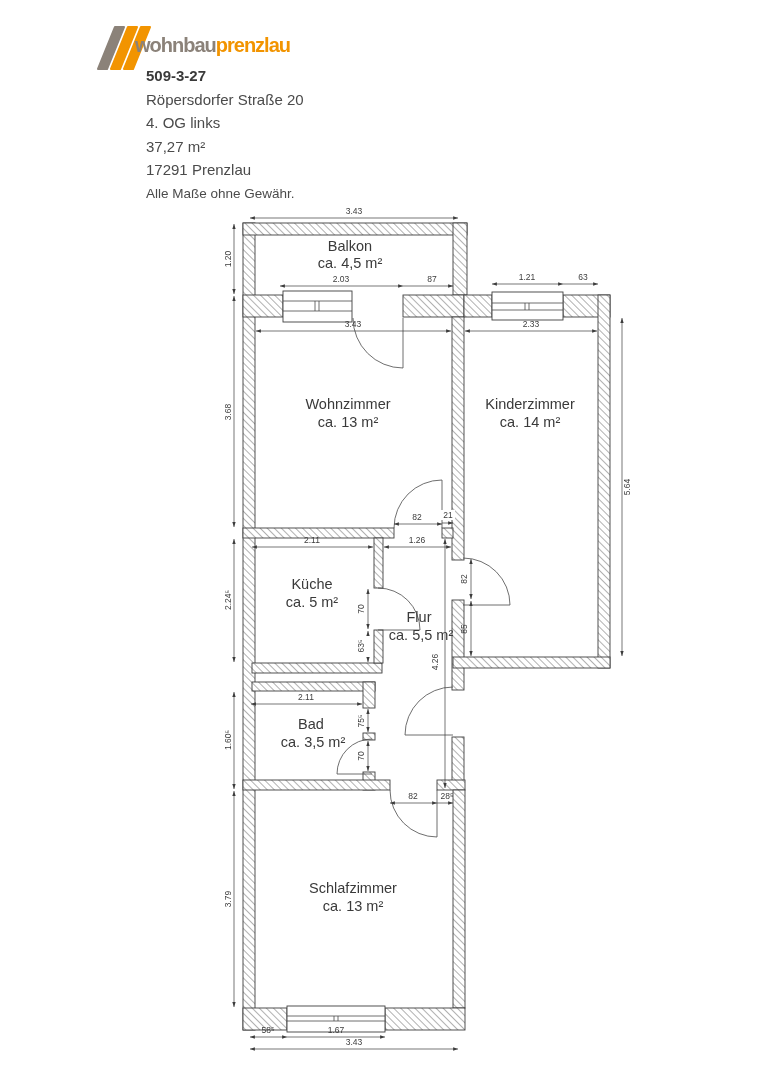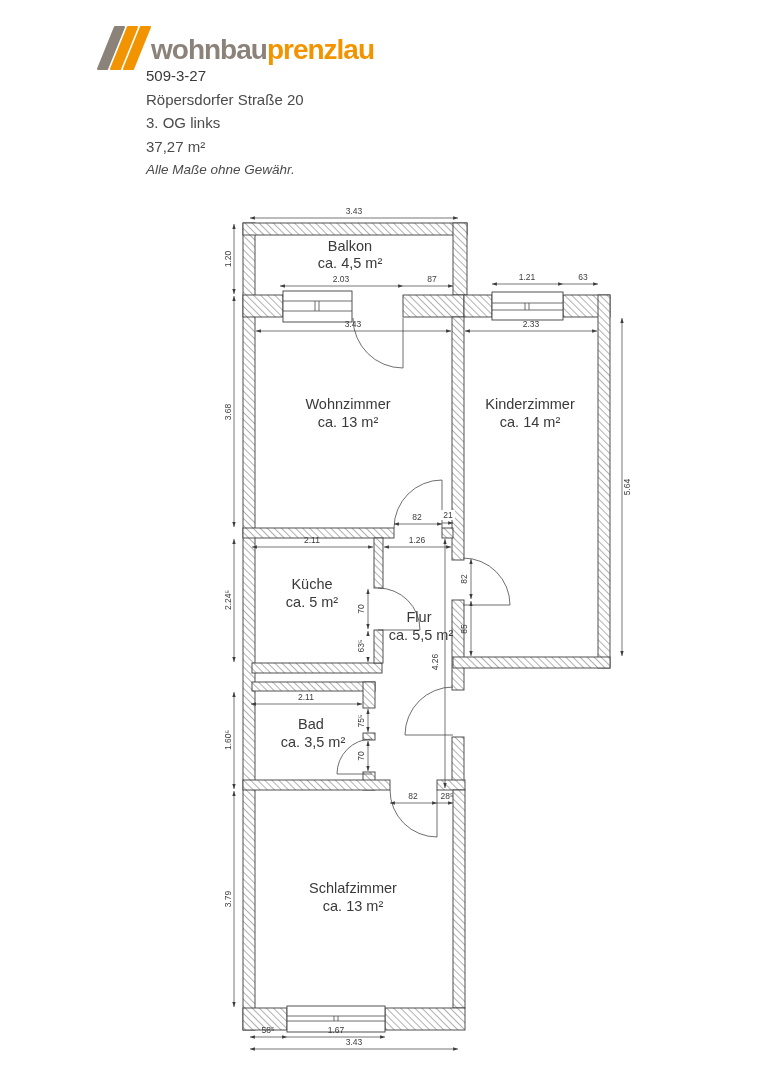--- a/index.html
+++ b/index.html
@@ -1,25 +1,25 @@
 <!DOCTYPE html>
 <html><head>
 <meta charset="utf-8">
 <style>
   html,body{margin:0;padding:0;background:#ffffff;}
   body{width:764px;height:1080px;position:relative;overflow:hidden;
        font-family:"Liberation Sans", sans-serif;color:#444;}
   .logo-icon{position:absolute;left:97px;top:24px;}
-  .logo-word{position:absolute;left:151px;top:34px;font-size:28px;font-weight:bold;
+  .logo-word{position:absolute;left:135px;top:34px;font-size:20px;font-weight:bold;
              letter-spacing:-1px;white-space:nowrap;}
   .logo-word .w1{color:#8b8279;}
   .logo-word .w2{color:#f29400;}
   .hdr{position:absolute;left:146px;top:64px;font-size:15px;line-height:23.5px;color:#4b4b4b;}
-  .hdr .oid{font-weight:normal;color:#3a3a3a;}
-  .hdr .disc{font-style:italic;font-size:13.5px;color:#4b4b4b;}
+  .hdr .oid{font-weight:bold;color:#3a3a3a;}
+  .hdr .disc{font-size:13.5px;color:#4b4b4b;}
   svg.plan{position:absolute;left:0;top:0;}
   .roomname{font-size:14.5px;fill:#3a3a3a;}
   .dim{font-size:8.5px;fill:#3c3c3c;}
   .dl{stroke:#3c3c3c;stroke-width:0.7;}
   .wall{fill:url(#hatch);stroke:#3f3f3f;stroke-width:0.9;}
   .win{fill:#ffffff;stroke:#3f3f3f;stroke-width:0.9;}
   .thin{stroke:#4a4a4a;stroke-width:0.8;fill:none;}
 </style>
 </head>
 <body>
@@ -27,22 +27,23 @@
 <svg class="logo-icon" width="58" height="48" viewBox="0 0 58 48">
   <path d="M18,3 L27,3 L10,45 L1,45 Z" fill="#8b8279" stroke="#8b8279" stroke-width="2" stroke-linejoin="round"></path>
   <path d="M31,3 L40,3 L23,45 L14,45 Z" fill="#f29400" stroke="#f29400" stroke-width="2" stroke-linejoin="round"></path>
   <path d="M44,3 L53,3 L36,45 L27,45 Z" fill="#f29400" stroke="#f29400" stroke-width="2" stroke-linejoin="round"></path>
 </svg>
 <div class="logo-word"><span class="w1">wohnbau</span><span class="w2">prenzlau</span></div>
 
 <div class="hdr">
   <div class="oid">509-3-27</div>
   <div>Röpersdorfer Straße 20</div>
-  <div>3. OG links</div>
+  <div>4. OG links</div>
   <div>37,27 m²</div>
+  <div>17291 Prenzlau</div>
   <div class="disc">Alle Maße ohne Gewähr.</div>
 </div>
 
 <svg class="plan" width="764" height="1080" viewBox="0 0 764 1080">
   <defs>
     <pattern id="hatch" width="5" height="5" patternUnits="userSpaceOnUse" patternTransform="rotate(-45)">
       <rect width="5" height="5" fill="#ffffff"></rect>
       <line x1="0" y1="0" x2="0" y2="5" stroke="#707070" stroke-width="1.1"></line>
     </pattern>
     <marker id="ar" viewBox="0 0 8 6" refX="7" refY="3" markerWidth="8" markerHeight="6" orient="auto-start-reverse">

